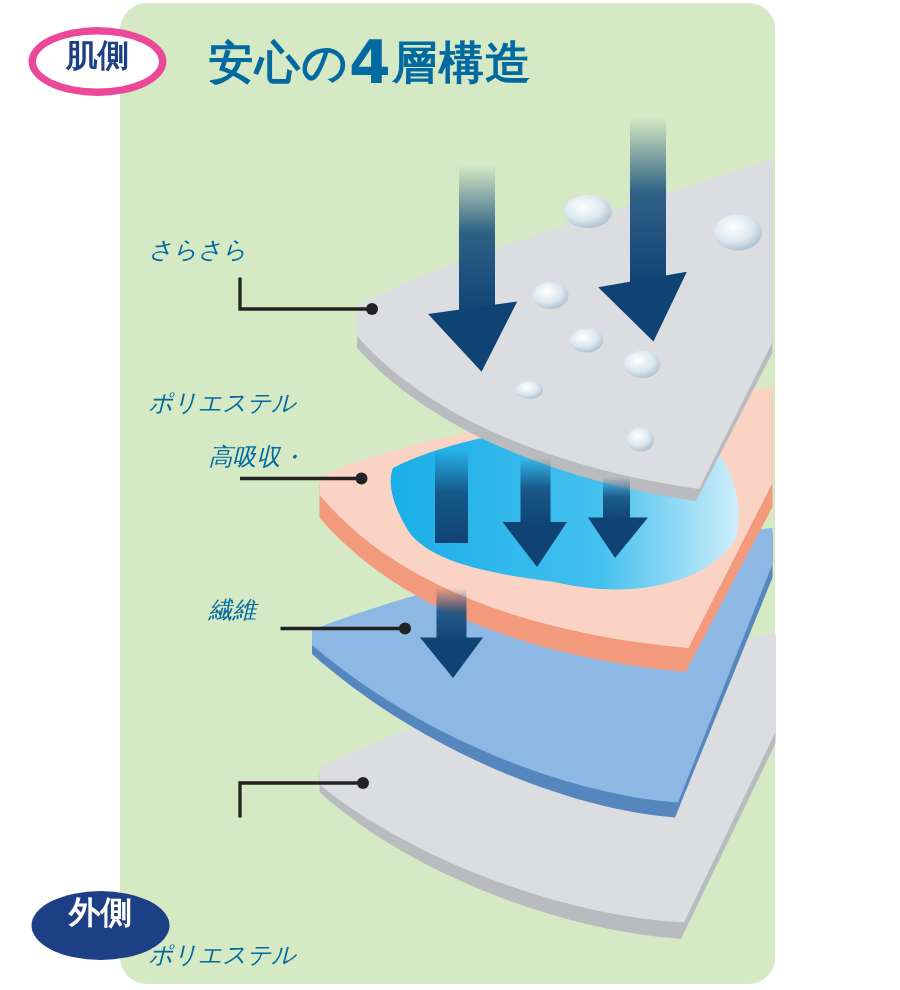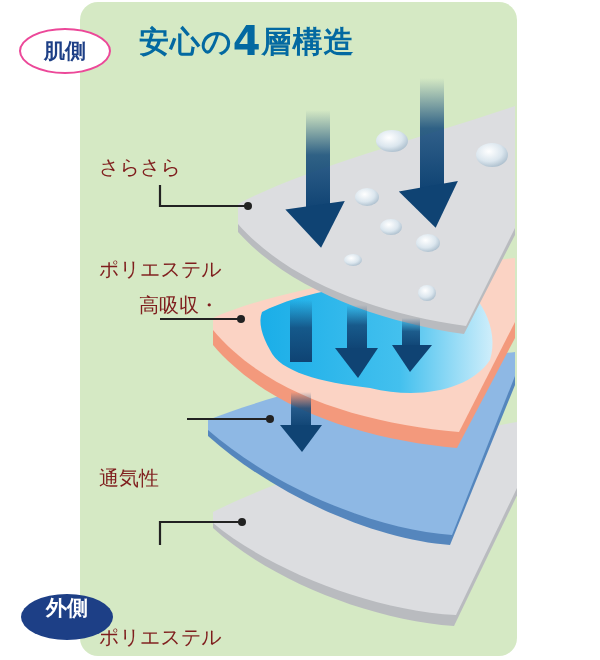--- a/index.html
+++ b/index.html
@@ -4,28 +4,28 @@
 <style>
   html, body { margin:0; padding:0; background:#ffffff; }
   body { width:600px; height:660px; position:relative; overflow:hidden;
          font-family:"DejaVu Sans","Liberation Sans",sans-serif; }
   .panel { position:absolute; left:80px; top:2px; width:437px; height:654px;
            border-radius:18px; overflow:hidden; }
   .panel svg.bg { position:absolute; left:0; top:0; }
   .title { position:absolute; left:139px; top:22px; font-size:30px; font-weight:bold;
            color:#0369a1; letter-spacing:1px; white-space:nowrap; }
   .title .num { font-size:40px; line-height:30px; vertical-align:-3px; }
-  .badge-skin { position:absolute; left:19px; top:28px; width:92px; height:46px;
-                border:2px solid #ec4899; border-radius:50%; background:#ffffff;
-                box-sizing:border-box; display:flex; align-items:center; justify-content:center;
+  .badge-skin { position:absolute; left:19px; top:18px; width:92px; height:46px;
+                border:5px solid #ec4899; border-radius:50%; background:#ffffff;
+                box-sizing:border-box; display:flex; align-items:flex-start; justify-content:center;
                 color:#1d3f86; font-weight:bold; font-size:21px; }
   .badge-out { position:absolute; left:21px; top:594px; width:92px; height:46px;
                border-radius:50%; background:#1d3f86; display:flex; 
                justify-content:center; color:#ffffff; font-weight:bold; font-size:21px; }
-  .label { position:absolute; font-size:20px; line-height:34px; color:#7f1d1d; white-space:pre; }
+  .label { position:absolute; font-size:16px; line-height:34px; color:#0369a1; white-space:pre;font-style:italic; }
   svg.diagram { position:absolute; left:0; top:0; }
 </style>
 </head>
 <body>
 
 <div class="panel">
   <svg class="bg" width="437" height="654">
     <rect x="0" y="0" width="437" height="654" fill="#d5e9c4"></rect>
   </svg>
 </div>
@@ -134,24 +134,24 @@
   <span>安心の</span><span class="num">4</span><span>層構造</span>
 </div>
 
 <div class="label" style="left:99px; top:82px;">
   <div>さらさら</div>
   <div>ポリエステル</div>
 </div>
 
 <div class="label" style="left:99px; top:220px;margin-left:40px;">
   <div>高吸収・</div>
+  <div>繊維</div>
 </div>
 
 <div class="label" style="left:99px; top:393px;">
-  <div>通気性</div>
 </div>
 
 <div class="label" style="left:99px; top:552px;">
   <div>ポリエステル</div>
 </div>
 
 <div class="badge-out">
   <span>外側</span>
 </div>
 

